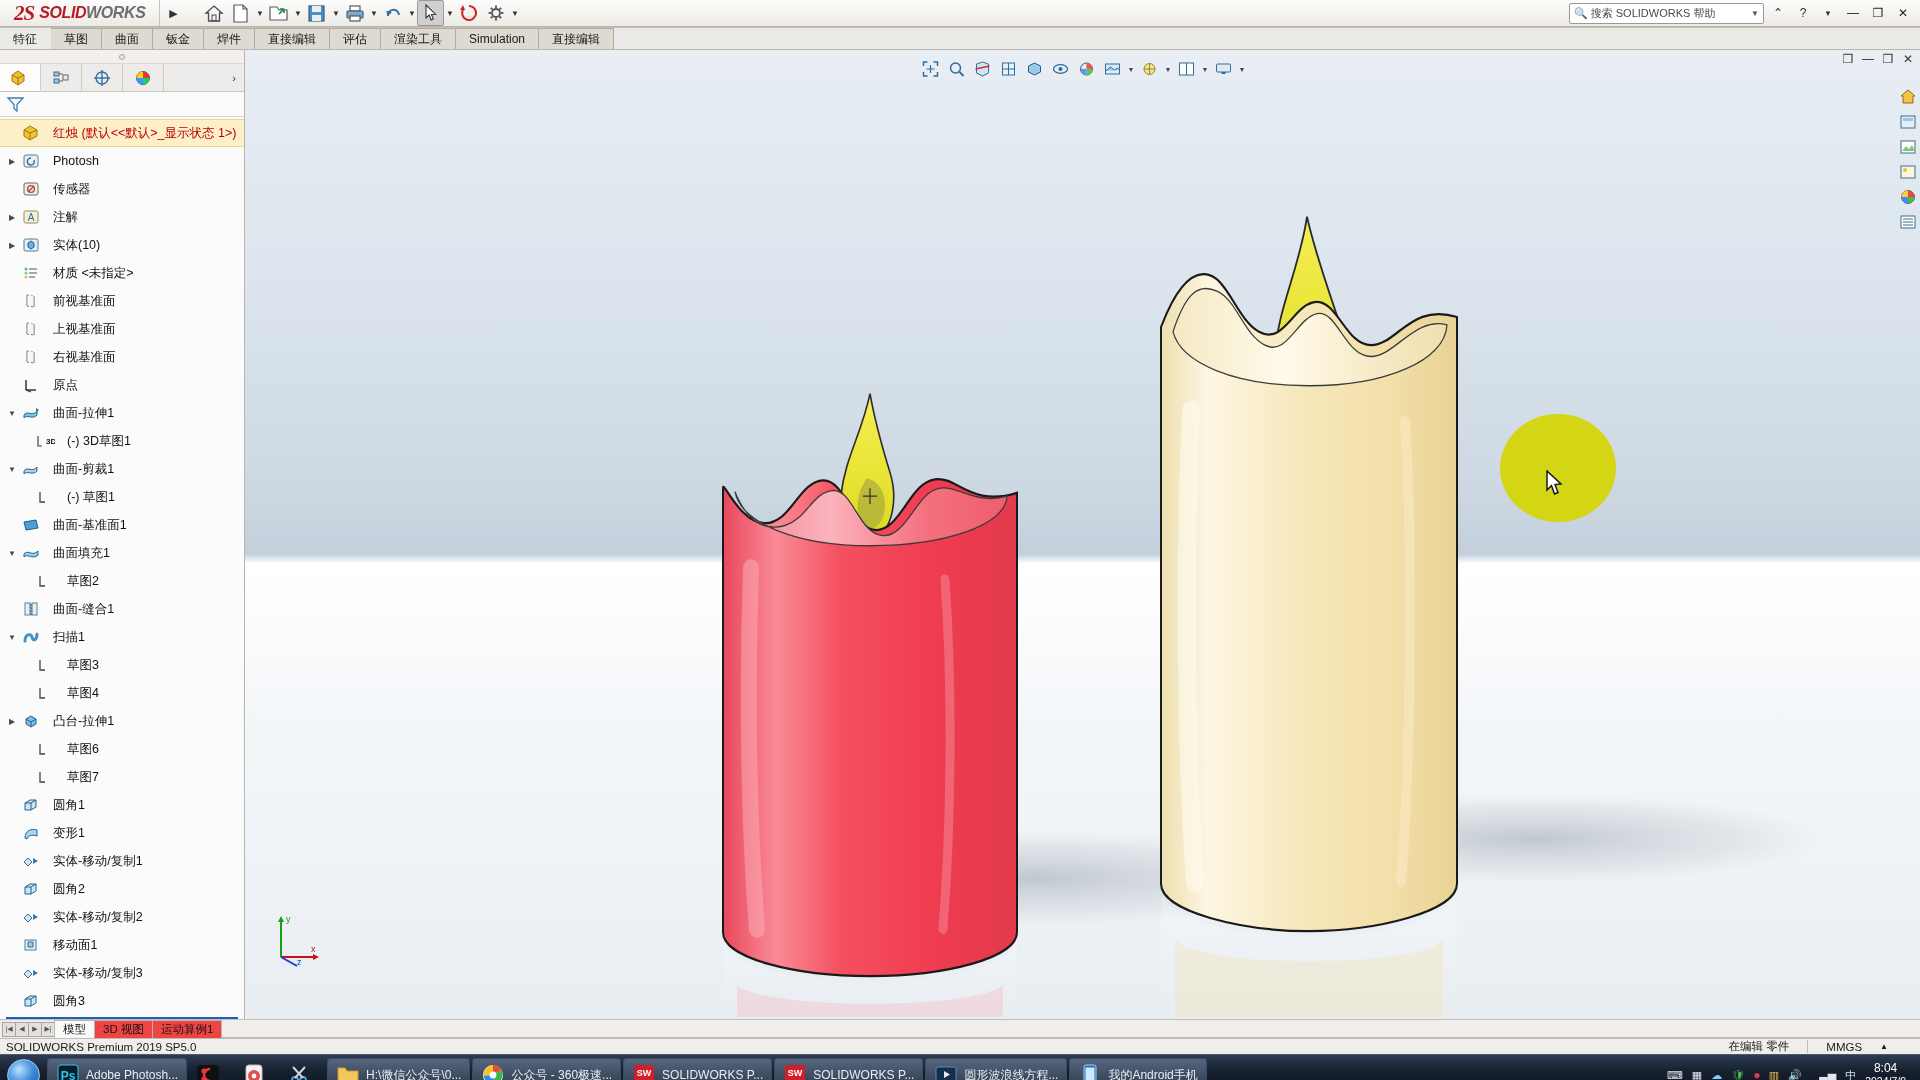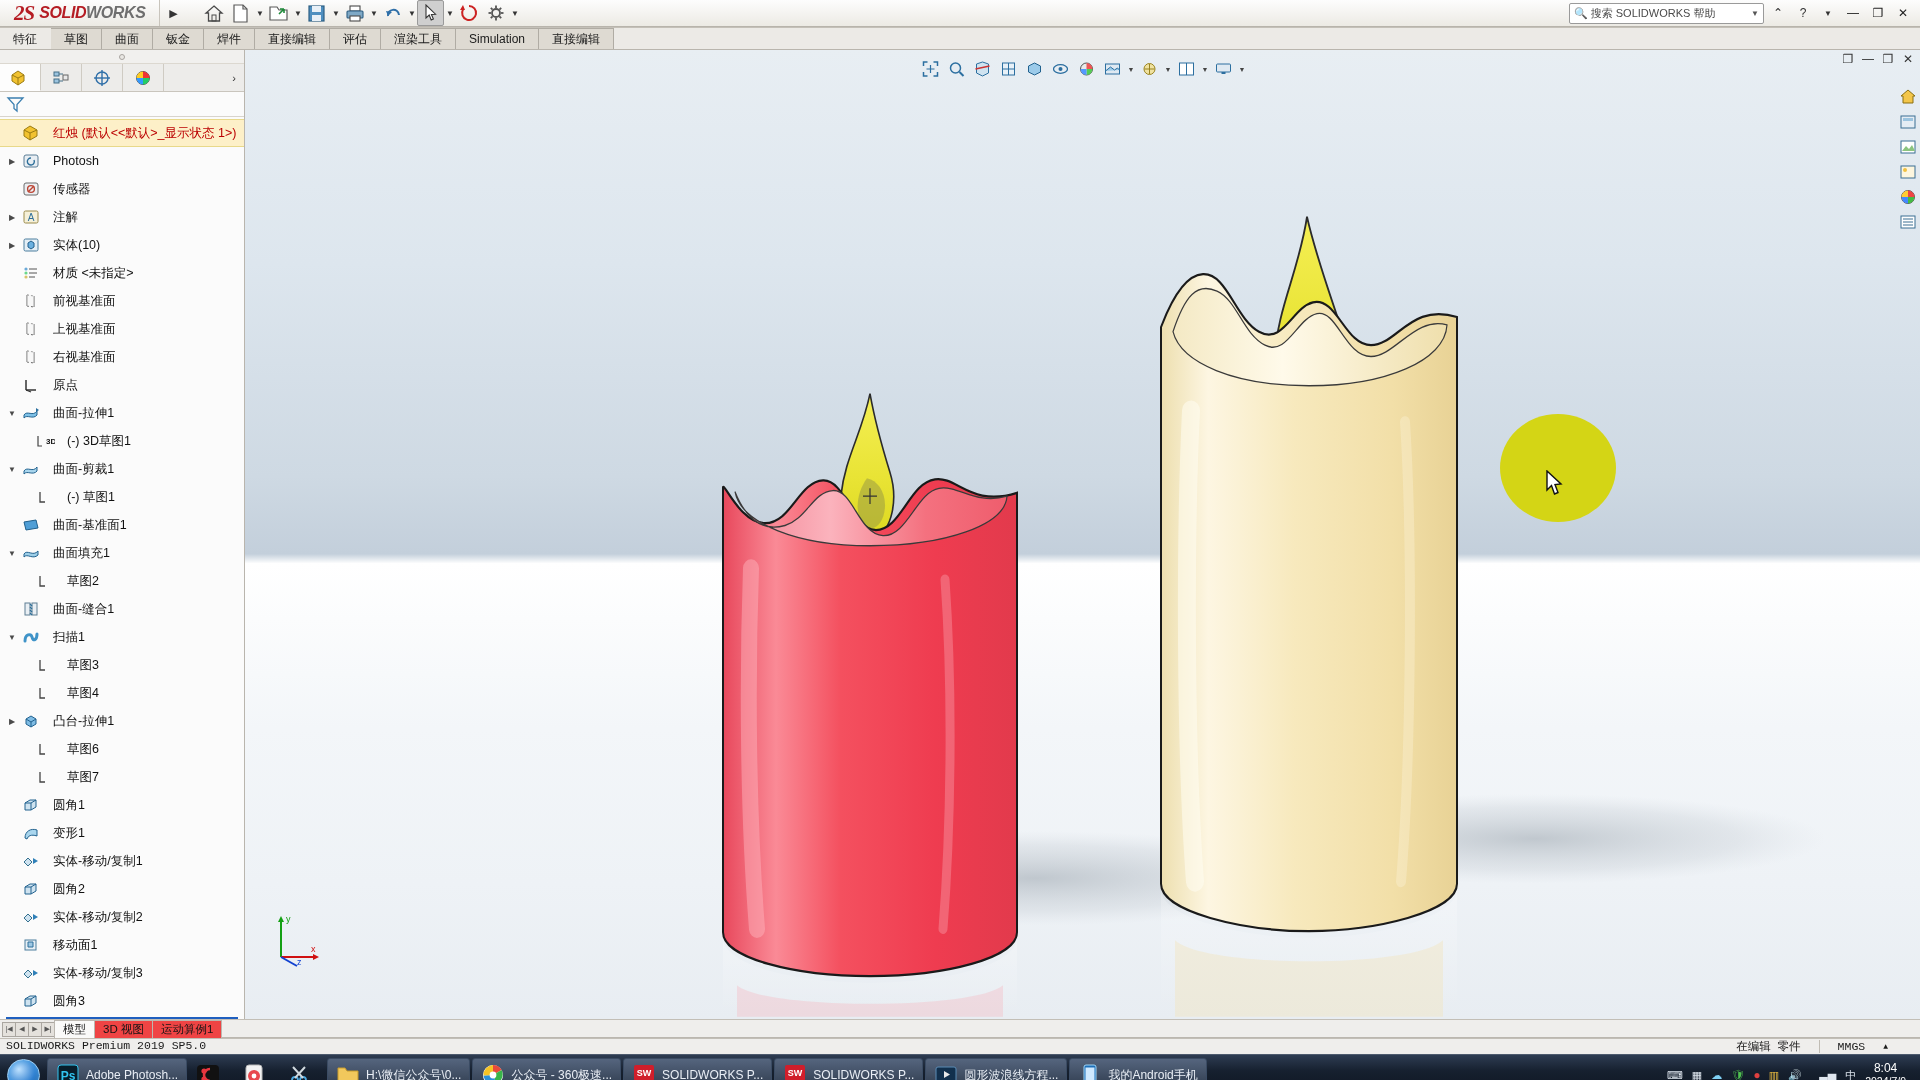--- a/index.html
+++ b/index.html
@@ -137,21 +137,21 @@
   .vt-navs{display:flex;}
   .vt-nav{width:14px;height:15px;border:1px solid #aaa6a0;background:#e4e1dc;margin-right:-1px;
           display:flex;align-items:center;justify-content:center;font-size:7px;color:#555;cursor:pointer;}
   .vt { height:18px; padding:0 8px; display:flex;align-items:center;font-size:11.5px;color:#141414;
         border:1px solid #bbb7b0; border-bottom:none; background:#ef4444; margin-right:-1px; cursor:pointer;}
   .vt.active{ background:#fafaf9; }
   .vt-rest{flex:1;height:18px;border-bottom:1px solid #bbb7b0;}
 
   
   .statusbar { height:20px; background:#efeeec; border-top:1px solid #c2beb6;
-               display:flex; font-size:11.5px; color:#1a1a1a; padding:0 6px;font-family:Liberation Mono, monospace;}
+               display:flex; align-items:center; font-size:11.5px; color:#1a1a1a; padding:0 6px;}
   .sb-right{ margin-left:auto; display:flex; align-items:center; gap:18px; padding-right:26px;}
   .sb-sep{width:1px;height:13px;background:#c0bcb4;}
 
   
   .taskbar { height:42px; background:linear-gradient(#2e3c52,#16202f 40%,#0d1420);
              display:flex; align-items:center; border-top:1px solid #4d5a6d; }
   .startorb { width:46px;height:40px;display:flex;align-items:center;justify-content:center;cursor:pointer;}
   .orb { width:33px;height:33px;border-radius:50%;
          background:radial-gradient(circle at 35% 30%, #bfe2ff, #2f7fd0 55%, #0b3a73 100%);
          border:1px solid #9fd0f5; box-shadow:0 0 6px #4aa3e8 inset;}

